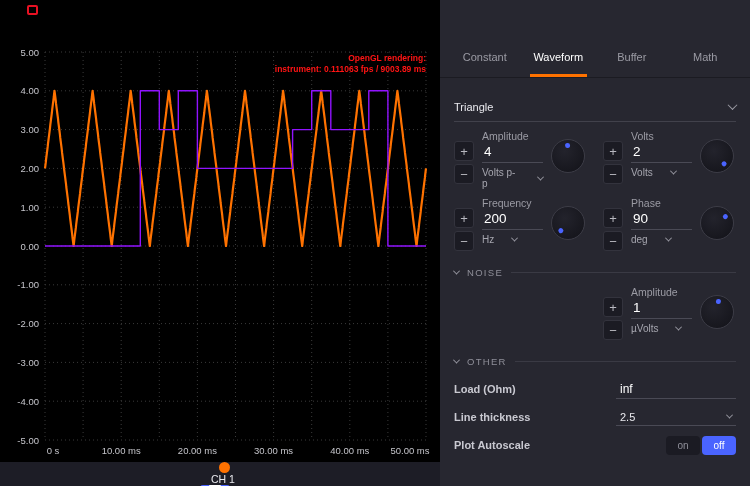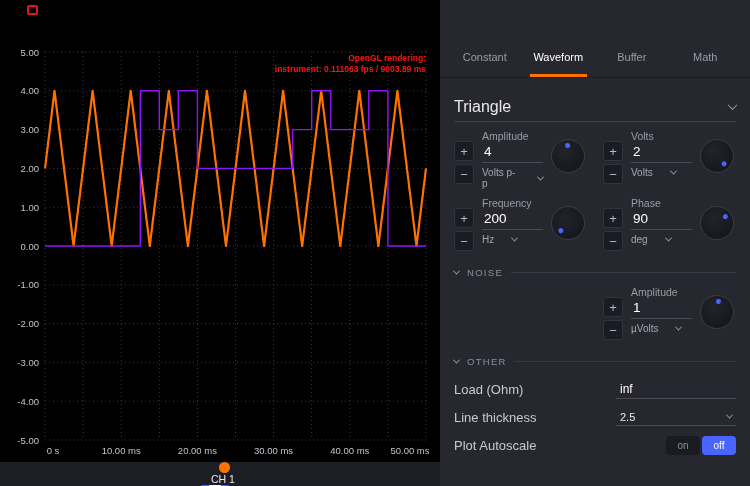--- a/index.html
+++ b/index.html
@@ -39,21 +39,21 @@
   .tab.active { color:#ffffff; }
   .tab.active::after { content:""; position:absolute; left:8px; right:8px; bottom:0;
                        height:3px; background:#ff7200; }
 
   .chev-i { width:7px; height:7px; border-right:1.5px solid #9b9ba4;
             border-bottom:1.5px solid #9b9ba4; transform:rotate(45deg) translate(-1px,-1px); flex:none; }
   .chev-sm { width:5px; height:5px; }
 
   .select-row { margin:14px 14px 0; height:30px; display:flex; align-items:center;
                 justify-content:space-between; border-bottom:1px solid #41414b;
-                color:#e9e9ee; font-size:16px; cursor:pointer; }
+                color:#e9e9ee; font-size:11px; cursor:pointer; }
 
   .controls { padding:8px 14px 0; display:grid; grid-template-columns:1fr 1fr;
               column-gap:16px; row-gap:8px; }
   .ctl { display:grid; grid-template-columns:20px 1fr 36px; column-gap:8px; align-items:start; }
   .ctl.col2 { grid-column:2; }
   .stepper { display:flex; flex-direction:column; gap:3px; margin-top:11px; }
   .step { width:20px; height:20px; background:#1b1b23; border:1px solid #33333d;
           border-radius:3px; color:#b8b8c0; font-size:13px; line-height:17px;
           text-align:center; padding:0; cursor:pointer; font-family:inherit; }
   .ctl-label { font-size:10.5px; color:#9b9ba4; }
@@ -67,21 +67,21 @@
   .knob-rot { position:absolute; inset:0; }
   .knob-dot { position:absolute; top:3px; left:50%; margin-left:-2.5px;
               width:5px; height:5px; border-radius:50%; background:#4a64ff; }
 
   .sect { display:flex; align-items:center; gap:8px; margin:16px 14px 0; color:#8f8f99; }
   .sect-label { font-size:9.5px; letter-spacing:1.3px; }
   .sect-line { flex:1; height:1px; background:#3a3a44; }
 
   .prow { margin:0 14px; height:28px; display:flex; align-items:center;
           justify-content:space-between; }
-  .prow-label { font-size:13px; color:#c9c9d1; }
+  .prow-label { font-size:11px; color:#c9c9d1;font-weight:bold; }
   .load-input { width:120px; background:transparent; border:none;
                 border-bottom:1px solid #4a4a55; color:#ffffff; font-size:12px;
                 font-family:inherit; padding:2px 4px; outline:none; }
   .mini-select { width:120px; display:flex; justify-content:space-between; align-items:center;
                  border-bottom:1px solid #4a4a55; font-size:11px; color:#e9e9ee;
                  padding:2px 4px; cursor:pointer; }
   .toggle { display:flex; gap:2px; }
   .tg { width:34px; height:19px; border-radius:4px; display:flex; align-items:center;
         justify-content:center; font-size:10px; color:#8f8f99; background:#1b1b23; cursor:pointer; }
   .tg.active { background:#4a64ff; color:#ffffff; }

